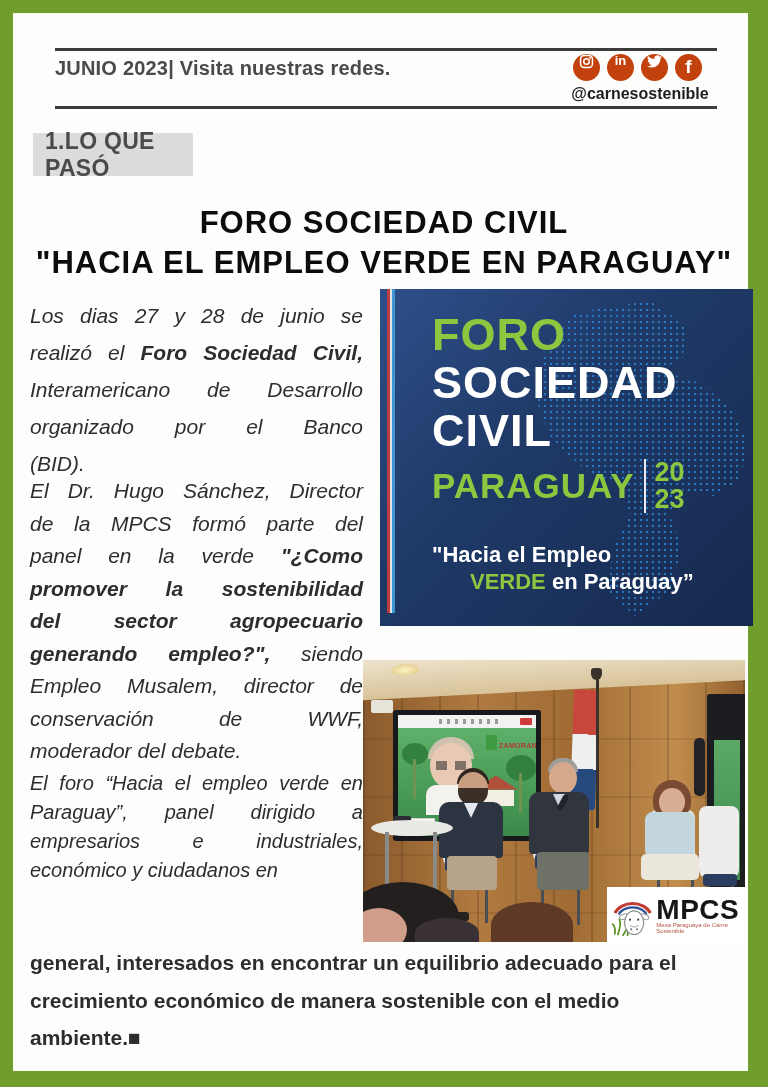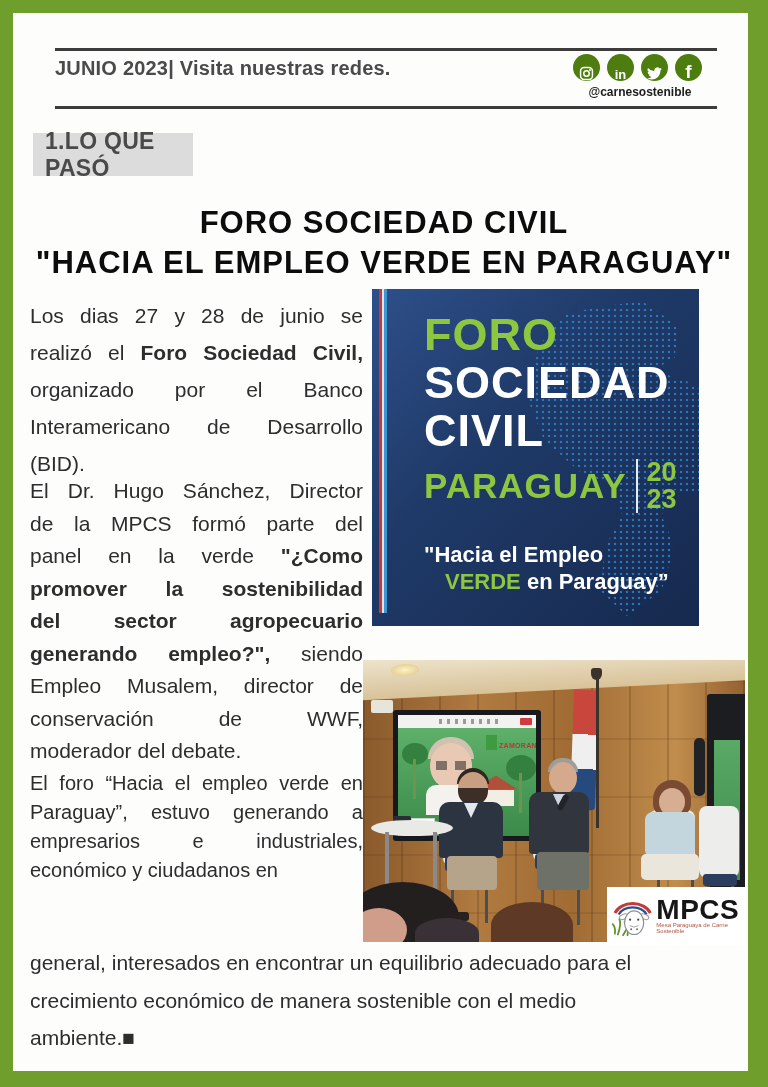--- a/index.html
+++ b/index.html
@@ -11,67 +11,67 @@
   }
   .abs{position:absolute;}
   .page{left:13px;top:13px;width:735px;height:1058px;background:#fdfdfc;}
 
   
   .rule{left:55px;width:662px;height:3px;background:#3c3c3c;}
   .rule-top{top:48px;}
   .rule-bottom{top:106px;}
   .issue{left:55px;top:57px;font-size:20px;font-weight:bold;color:#4a4a4a;letter-spacing:.2px;}
   .social-row{left:573px;top:54px;display:flex;gap:7px;}
-  .sicon{width:27px;height:27px;border-radius:50%;background:#4d7c0f;color:#fff;
-         display:flex;align-items:flex-end;justify-content:center;font-weight:bold;}
+  .sicon{width:27px;height:27px;border-radius:50%;background:#c2410c;color:#fff;
+         display:flex;align-items:flex-start;justify-content:center;font-weight:bold;}
   .sicon svg{display:block;}
   .sicon .in-txt{font-size:13px;line-height:1;}
   .sicon .f-txt{font-size:19px;line-height:1;margin-top:3px;}
-  .handle{left:560px;top:85px;width:160px;text-align:center;font-size:12px;font-weight:bold;color:#1d1d1d;}
+  .handle{left:560px;top:85px;width:160px;text-align:center;font-size:16px;font-weight:bold;color:#1d1d1d;}
 
   
   .section-box{left:33px;top:133px;width:160px;height:43px;background:#dcdcdc;
     display:flex;align-items:center;padding-left:12px;box-sizing:border-box;}
   .section-box span{font-size:23px;font-weight:bold;color:#4a4a4a;letter-spacing:.3px;}
   .title{left:20px;width:728px;text-align:center;font-weight:800;color:#0c0c0c;
     font-size:31px;letter-spacing:1px;}
   .title1{top:205px;}
   .title2{top:245px;}
 
   
   .col{left:30px;width:333px;color:#2d2d2d;}
   .p1{top:297px;font-size:21px;line-height:37px;}
   .p2{top:475px;font-size:21px;line-height:32.5px;}
   .p3{top:769px;font-size:20px;line-height:29px;}
   .pfull{left:30px;top:944px;width:706px;color:#2d2d2d;font-size:21px;line-height:37.5px;}
-  .jz .ln{text-align:justify;text-align-last:justify;white-space:normal;}
+  .jz .ln{text-align:justify;text-align-last:justify;white-space:normal;font-style:italic;}
   .jz .ln:last-child{text-align-last:left;}
-  .pl .ln{text-align:left;}
+  .pl .ln{text-align:left;font-weight:bold;}
   .b{font-weight:bold;margin-top:24px;}
 
   
-  .poster{left:372px;top:289px;width:327px;height:337px;overflow:hidden;
+  .poster{left:380px;top:289px;width:373px;height:337px;overflow:hidden;
     background:linear-gradient(135deg,#2e4f8a 0%,#1f3a68 40%,#16294e 100%);}
   .pflag{left:7px;top:0;width:9px;height:96%;
     background:linear-gradient(90deg,#c43c3c 0 3px,#ececec 3px 5px,#3f9bd8 5px 8px,transparent 8px);
     opacity:.95;}
   .map-dots{left:150px;top:12px;width:218px;height:315px;opacity:.85;
     background-image:radial-gradient(circle,#2b82cf 1.3px,transparent 1.6px);
     background-size:6px 6px;
     clip-path:polygon(35% 2%,55% 0%,72% 8%,70% 18%,60% 22%,78% 26%,92% 34%,100% 45%,96% 57%,84% 62%,70% 60%,64% 68%,70% 78%,64% 92%,48% 100%,36% 92%,38% 78%,46% 68%,40% 58%,26% 54%,10% 44%,2% 30%,8% 14%,20% 4%);}
   .ptxt{left:52px;top:22px;font-weight:800;}
   .pt-big{font-size:45px;line-height:48px;letter-spacing:1px;}
   .pt-green{color:#8dc63f;}
   .pt-white{color:#fff;}
   .pt-row{display:flex;align-items:center;margin-top:4px;}
   .pt-paraguay{font-size:35px;color:#8dc63f;letter-spacing:1px;font-weight:800;}
   .pt-div{width:2px;height:54px;background:#e8edf4;margin:0 8px 0 10px;}
   .pt-year{color:#8dc63f;font-size:27px;line-height:27px;font-weight:800;}
   .ptag{left:52px;top:252px;font-weight:800;font-size:22px;color:#fff;line-height:27px;}
-  .ptag .ind{margin-left:21px;}
+  .ptag .ind{margin-left:38px;}
 
   
   .photo{left:363px;top:660px;width:382px;height:282px;overflow:hidden;background:#9a6a38;z-index:1;}
   .wall{left:0;top:20px;right:0;bottom:0;
     background:
       repeating-linear-gradient(90deg,rgba(40,20,5,.18) 0 2px,transparent 2px 38px),
       repeating-linear-gradient(180deg,rgba(40,20,5,.10) 0 2px,transparent 2px 58px),
       linear-gradient(90deg,#8a5a2c,#b07a40 30%,#a06c34 55%,#c08d4d 82%,#936030);}
   .ceil{left:-12px;top:-16px;width:412px;height:46px;transform:rotate(-3deg);
     background:linear-gradient(180deg,#f0e8d4,#d8c298);}
@@ -153,38 +153,38 @@
 <div class="abs section-box">
   <span>1.LO QUE PASÓ</span>
 </div>
 
 <div class="abs title title1">FORO SOCIEDAD CIVIL</div>
 <div class="abs title title2">"HACIA EL EMPLEO VERDE EN PARAGUAY"</div>
 
 <div class="abs col p1 jz">
     <div class="ln"><span>Los dias 27 y 28 de junio se</span></div>
     <div class="ln"><span>realizó el </span><span class="b">Foro Sociedad Civil,</span></div>
+    <div class="ln"><span>Interamericano de Desarrollo</span></div>
     <div class="ln"><span>organizado por el Banco</span></div>
-    <div class="ln"><span>Interamericano de Desarrollo</span></div>
     <div class="ln"><span>(BID).</span></div>
   </div>
 <div class="abs col p2 jz">
     <div class="ln"><span>El Dr. Hugo Sánchez, Director</span></div>
     <div class="ln"><span>de la MPCS formó parte del</span></div>
     <div class="ln"><span>panel en la verde </span><span class="b">"¿Como</span></div>
     <div class="ln"><span class="b">promover la sostenibilidad</span></div>
     <div class="ln"><span class="b">del sector agropecuario</span></div>
     <div class="ln"><span class="b">generando empleo?",</span><span> siendo</span></div>
     <div class="ln"><span>Empleo Musalem, director de</span></div>
     <div class="ln"><span>conservación de WWF,</span></div>
     <div class="ln"><span>moderador del debate.</span></div>
   </div>
 <div class="abs col p3 jz">
     <div class="ln"><span>El foro “Hacia el empleo verde en</span></div>
-    <div class="ln"><span>Paraguay”, estuvo generando a</span></div>
+    <div class="ln"><span>Paraguay”, panel dirigido a</span></div>
     <div class="ln"><span>empresarios e industriales,</span></div>
     <div class="ln"><span>económico y ciudadanos en</span></div>
   </div>
 <div class="abs pfull pl">
     <div class="ln"><span>general, interesados en encontrar un equilibrio adecuado para el</span></div>
     <div class="ln"><span>crecimiento económico de manera sostenible con el medio</span></div>
     <div class="ln"><span>ambiente.■</span></div>
   </div>
 
 <div class="abs poster">

